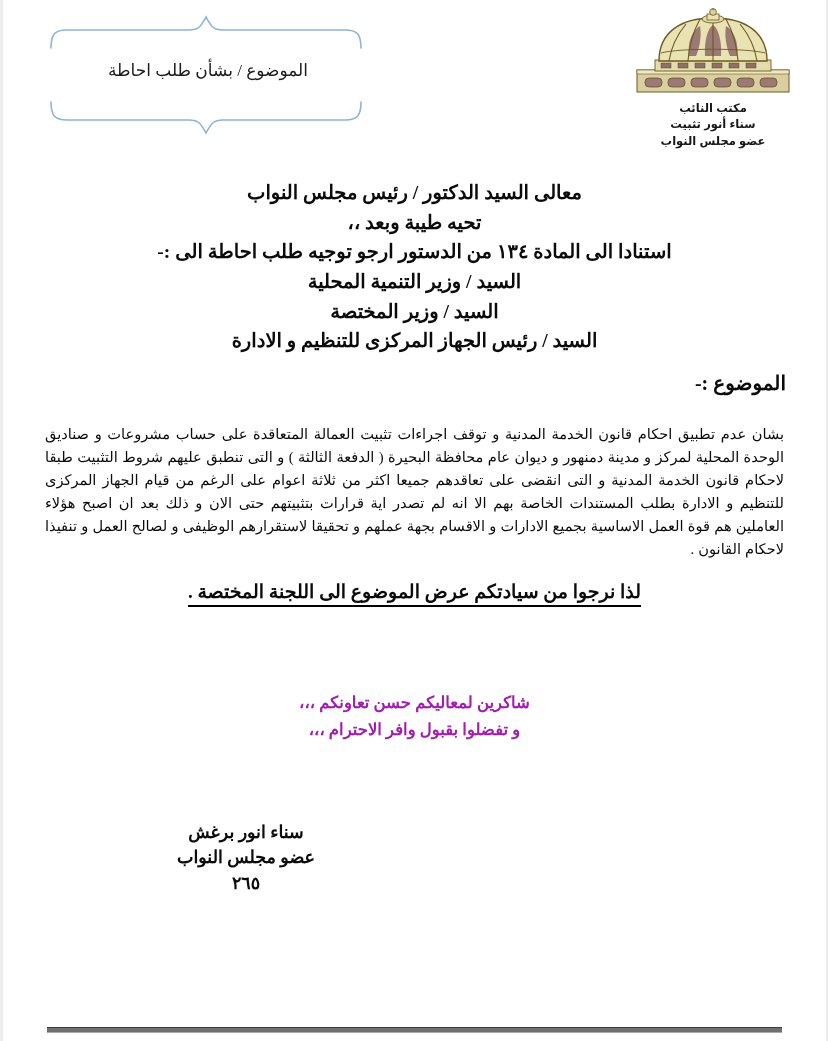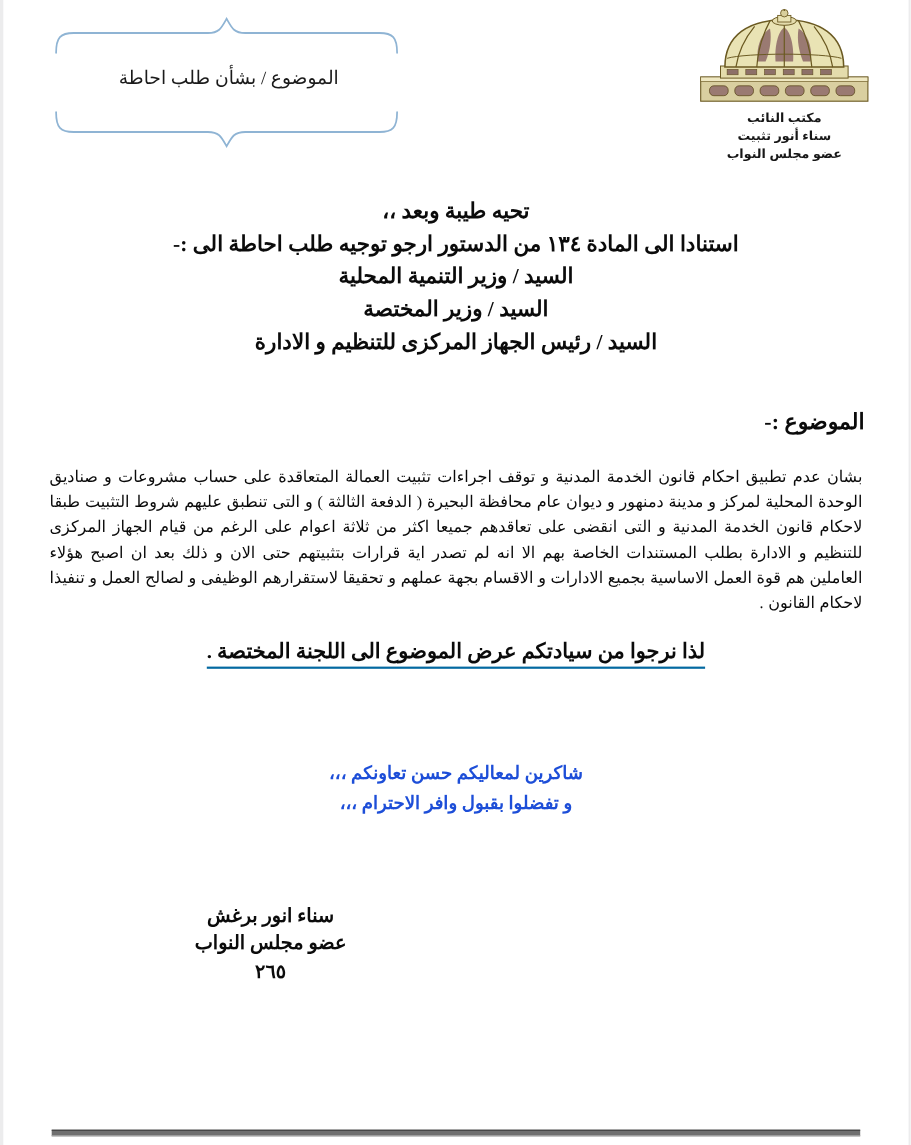--- a/index.html
+++ b/index.html
@@ -126,37 +126,37 @@
     right: 0;
     text-align: center;
     direction: rtl;
     font-family: "Liberation Serif", "DejaVu Serif", serif;
     font-weight: bold;
     font-size: 19px;
     color: #0b0b0b;
   }
   .request-line .u {
     display: inline-block;
-    border-bottom: 2px solid #0369a1;
+    border-bottom: 2px solid #000000;
     padding-bottom: 2px;
   }
 
   
   .closing {
     position: absolute;
     top: 690px;
     left: 0;
     right: 0;
     text-align: center;
     direction: rtl;
     font-family: "Liberation Serif", "DejaVu Serif", serif;
     font-weight: bold;
     font-size: 16.5px;
     line-height: 1.62;
-    color: #1d4ed8;
+    color: #a21caf;
   }
   .closing .ln { display: block; }
 
   
   .signature {
     position: absolute;
     top: 820px;
     left: 118px;
     width: 250px;
     text-align: center;
@@ -251,20 +251,21 @@
                  C162 12 164 16 174 16 L296 16 C308 16 312 20 312 34"></path>
 
         <path d="M2 88 C2 102 6 106 18 106 L140 106 C150 106 152 110 157 119
                  C162 110 164 106 174 106 L296 106 C308 106 312 102 312 88"></path>
       </g>
     </svg>
     <div class="subject-text">الموضوع / بشأن طلب احاطة</div>
   </div>
 
   <div class="address-block">
+    <span class="ln">معالى السيد الدكتور / رئيس مجلس النواب</span>
     <span class="ln">تحيه طيبة وبعد ،،</span>
     <span class="ln">استنادا الى المادة ١٣٤ من الدستور ارجو توجيه طلب احاطة الى :-</span>
     <span class="ln">السيد /  وزير التنمية المحلية</span>
     <span class="ln">السيد / وزير المختصة</span>
     <span class="ln">السيد / رئيس الجهاز المركزى للتنظيم و الادارة</span>
   </div>
 
   <div class="subject-heading">الموضوع :-</div>
 
   <div class="body-paragraph">بشان عدم تطبيق احكام قانون الخدمة المدنية و توقف اجراءات تثبيت العمالة المتعاقدة على حساب مشروعات و صناديق الوحدة المحلية لمركز و مدينة دمنهور و ديوان عام محافظة البحيرة ( الدفعة الثالثة ) و التى تنطبق عليهم شروط التثبيت طبقا لاحكام قانون الخدمة المدنية و التى انقضى على تعاقدهم جميعا اكثر من ثلاثة اعوام على الرغم من قيام الجهاز المركزى للتنظيم و الادارة بطلب المستندات الخاصة بهم الا انه لم تصدر اية قرارات بتثبيتهم حتى الان و ذلك بعد ان اصبح هؤلاء العاملين هم قوة العمل الاساسية بجميع الادارات و الاقسام بجهة عملهم و تحقيقا لاستقرارهم الوظيفى و لصالح العمل و تنفيذا لاحكام القانون  .</div>

